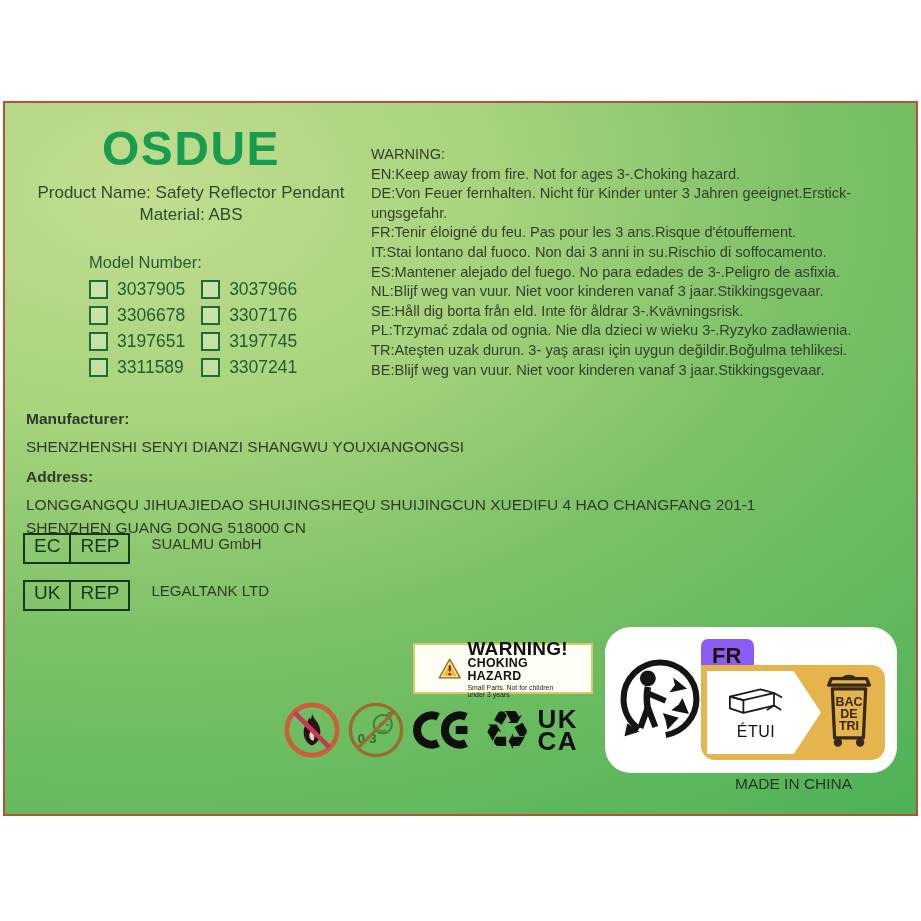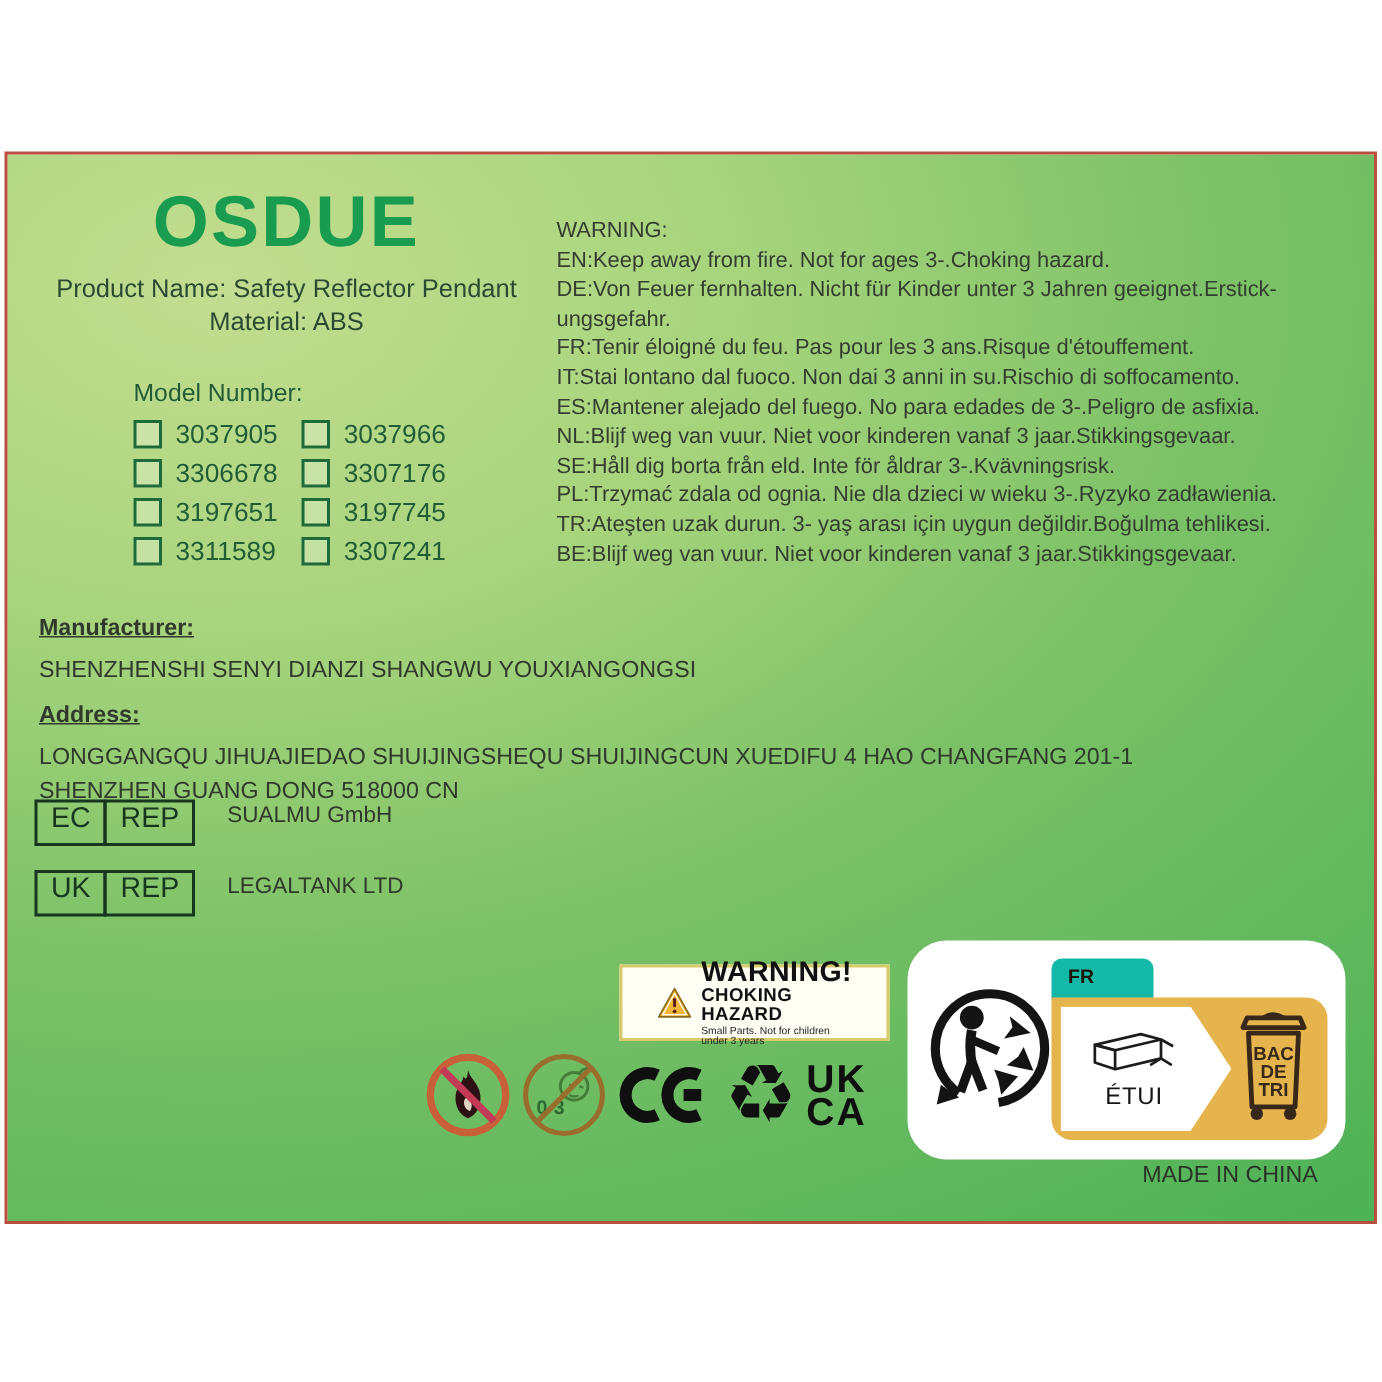--- a/index.html
+++ b/index.html
@@ -20,21 +20,21 @@
   
   .model-block{position:absolute;left:84px;top:150px;}
   .model-heading{font-size:16.5px;color:#215c36;margin-bottom:7px;}
   .model-grid{display:grid;grid-template-columns:auto auto;column-gap:16px;row-gap:6px;}
   .model-item{display:flex;align-items:center;font-size:17.5px;color:#215c36;height:20px;}
   .checkbox{width:15px;height:15px;border:2px solid #1e6a38;background:rgba(255,255,255,0.28);margin-right:9px;flex:0 0 auto;}
   
   .warning-block{position:absolute;left:366px;top:42px;width:548px;font-size:14.6px;line-height:19.6px;color:#343e30;}
   
   .mfr-block{position:absolute;left:21px;top:306px;width:870px;color:#303a2c;font-size:15.5px;line-height:19px;}
-  .mfr-heading,.addr-heading{font-weight:bold;text-decoration:underline;}
+  .mfr-heading,.addr-heading{font-weight:bold;}
   .mfr-name{margin-top:9px;}
   .addr-heading{margin-top:11px;}
   .addr-line1{margin-top:9px;}
   .addr-line2{margin-top:4px;}
   
   .rep-row{position:absolute;left:18px;display:flex;align-items:flex-start;}
   .rep-row.ec{top:430px;} .rep-row.uk{top:477px;}
   .rep-badge{display:flex;}
   .rep-cell{border:2px solid #17361f;font-size:19px;font-weight:normal;color:#17361f;padding:0 9px 5px 9px;line-height:22px;}
   .rep-cell.second{margin-left:-2px;}
@@ -47,29 +47,29 @@
   .choking-title{font-size:19px;font-weight:800;line-height:17px;letter-spacing:0.3px;}
   .choking-sub{font-size:12.4px;font-weight:bold;line-height:13px;letter-spacing:0.3px;}
   .choking-detail{font-size:6.9px;color:#222;margin-top:1px;}
   
   .icons-row{position:absolute;left:278px;top:594px;display:flex;align-items:center;gap:6px;height:66px;}
   .recycle-glyph{font-size:54px;line-height:58px;color:#0f0f0f;}
   .ukca{font-weight:800;font-size:26px;line-height:22px;color:#0f0f0f;letter-spacing:1.5px;}
   
   .sorting-card{position:absolute;left:600px;top:524px;width:292px;height:146px;background:#ffffff;border-radius:26px;}
   .triman{position:absolute;left:12px;top:26px;}
-  .fr-tab{position:absolute;left:96px;top:12px;width:68px;height:27px;background:#14b8a6;border-radius:7px 7px 0 0;
-    font-size:13px;font-weight:800;color:#1d1408;padding:4px 0 0 11px;box-sizing:border-box;}
+  .fr-tab{position:absolute;left:96px;top:12px;width:53px;height:27px;background:#8b5cf6;border-radius:7px 7px 0 0;
+    font-size:22px;font-weight:800;color:#1d1408;padding:4px 0 0 11px;box-sizing:border-box;}
   .gold-body{position:absolute;left:96px;top:38px;width:184px;height:95px;background:#e6b44c;border-radius:0 14px 14px 14px;}
   .etui-chevron{position:absolute;left:6px;top:6px;width:114px;height:83px;background:#ffffff;
     clip-path:polygon(0 0,76% 0,100% 50%,76% 100%,0 100%);
     display:flex;flex-direction:column;align-items:center;justify-content:center;padding-right:16px;box-sizing:border-box;}
   .etui-label{font-size:16px;font-weight:400;color:#141414;margin-top:3px;letter-spacing:0.5px;}
   .bin{position:absolute;right:9px;top:8px;}
-  .made-in{position:absolute;left:730px;top:672px;width:170px;text-align:center;font-size:15.5px;color:#2a3328;}
+  .made-in{position:absolute;left:730px;top:672px;width:170px;text-align:left;font-size:15.5px;color:#2a3328;}
 </style>
 </head>
 <body>
 
 <div class="label-sheet">
 
   <div class="brand-block">
     <div class="brand">OSDUE</div>
     <div class="product-line">Product Name: Safety Reflector Pendant</div>
     <div class="material-line">Material: ABS</div>

